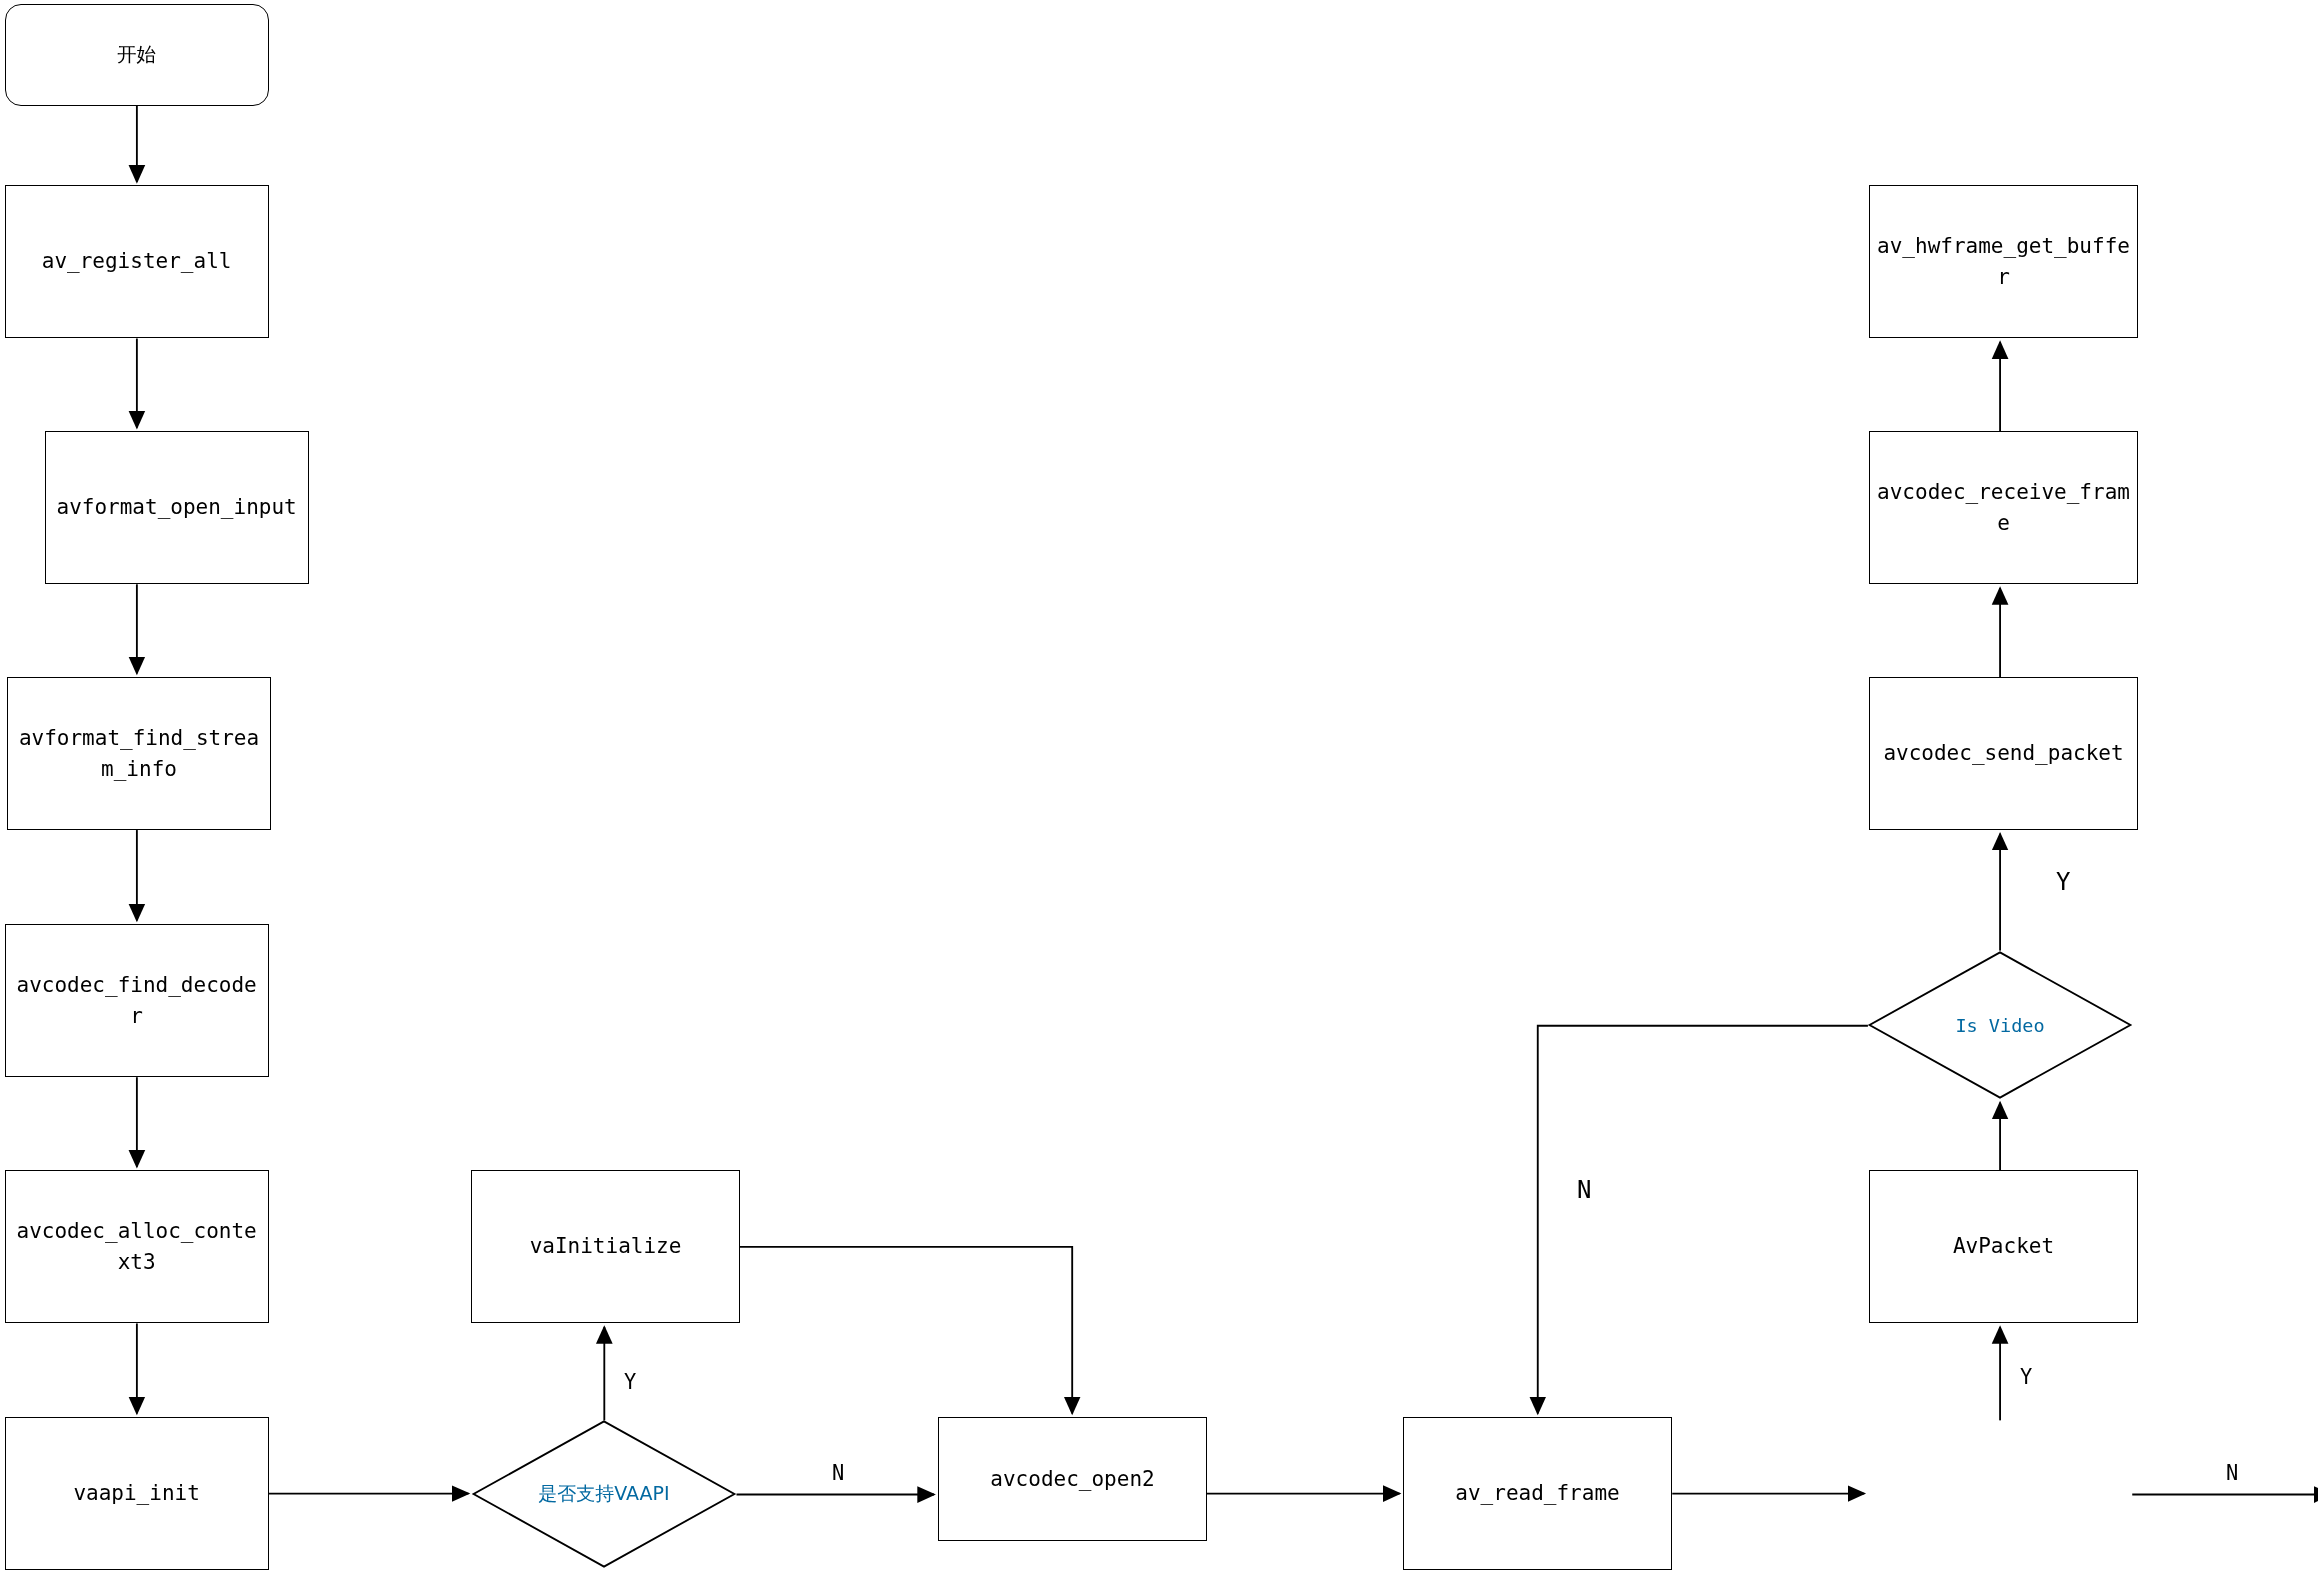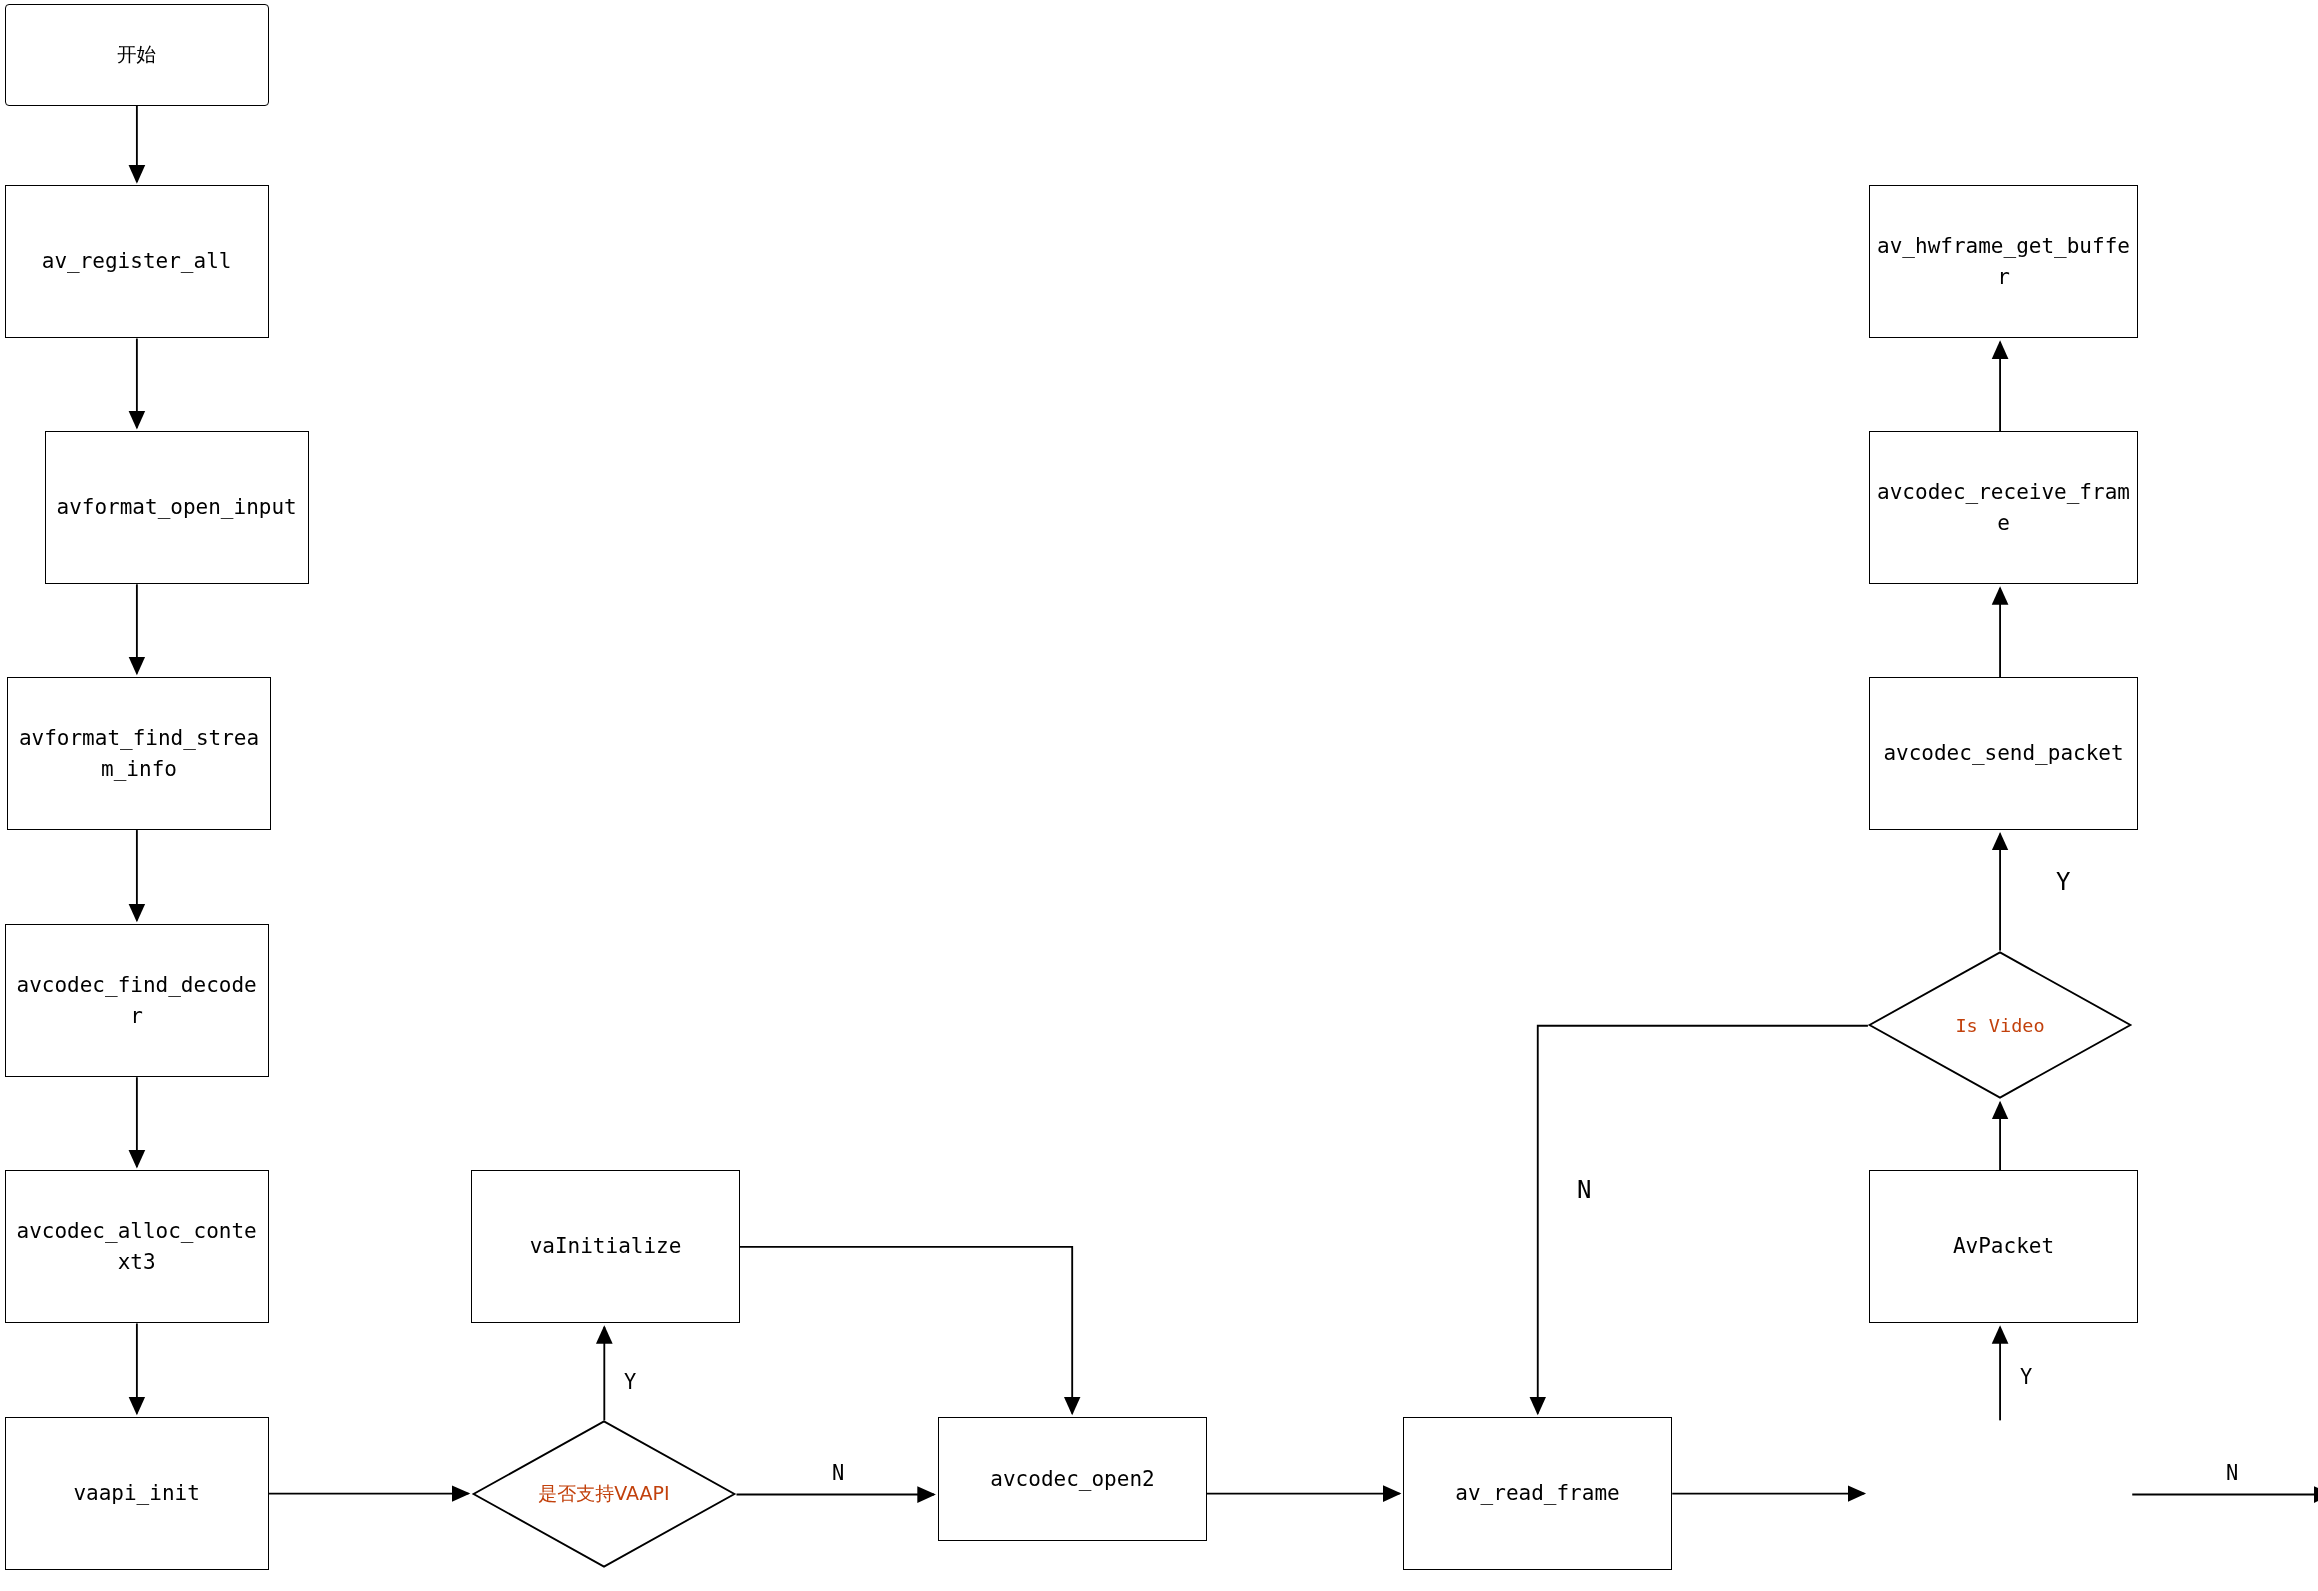--- a/index.html
+++ b/index.html
@@ -34,21 +34,21 @@
     padding: 0 4.6px;
     word-break: break-all;
     white-space: pre-wrap;
   }
   .node.cjk {
     font-family: "DejaVu Sans", sans-serif;
     font-size: 19.5px;
     word-break: keep-all;
   }
   .terminator {
-    border-radius: 4px;
+    border-radius: 16px;
   }
   .diamond-wrap {
     position: absolute;
     box-sizing: border-box;
   }
   .diamond-wrap svg {
     position: absolute;
     top: 0;
     left: 0;
     overflow: visible;
@@ -58,21 +58,21 @@
     top: 0;
     left: 0;
     width: 100%;
     height: 100%;
     display: flex;
     align-items: center;
     justify-content: center;
     text-align: center;
     font-family: "DejaVu Sans Mono", monospace;
     font-size: 18.5px;
-    color: #c2410c;
+    color: #0369a1;
     pointer-events: none;
   }
   .diamond-label.cjk {
     font-family: "DejaVu Sans", sans-serif;
     font-size: 19px;
   }
   #edges {
     position: absolute;
     top: 0;
     left: 0;

